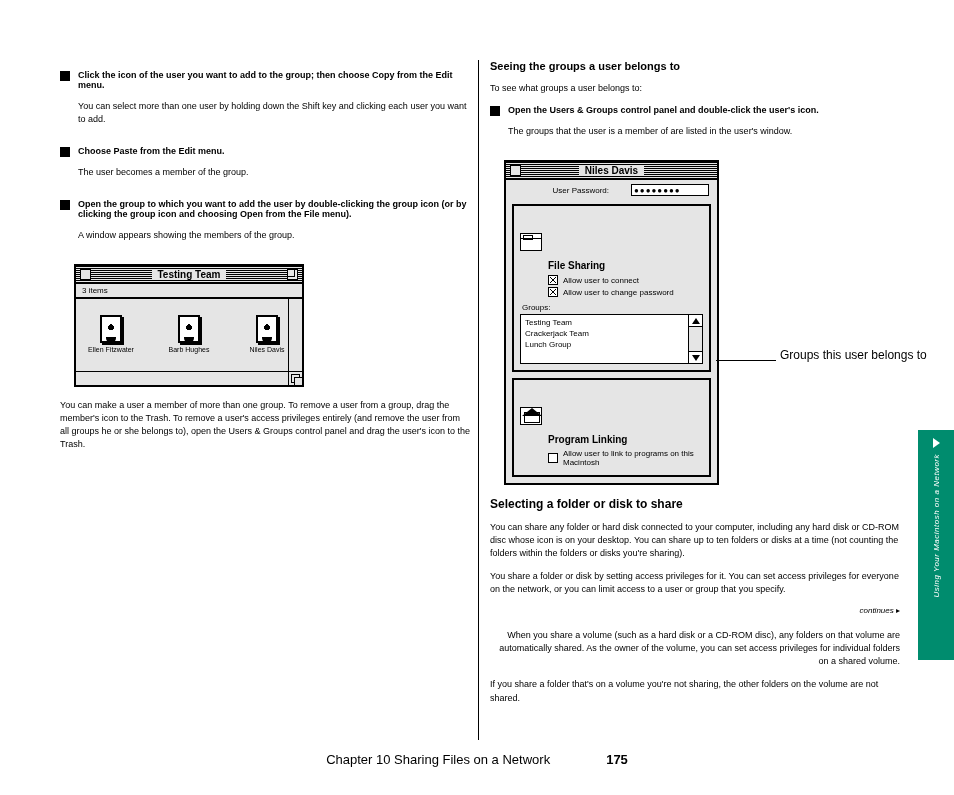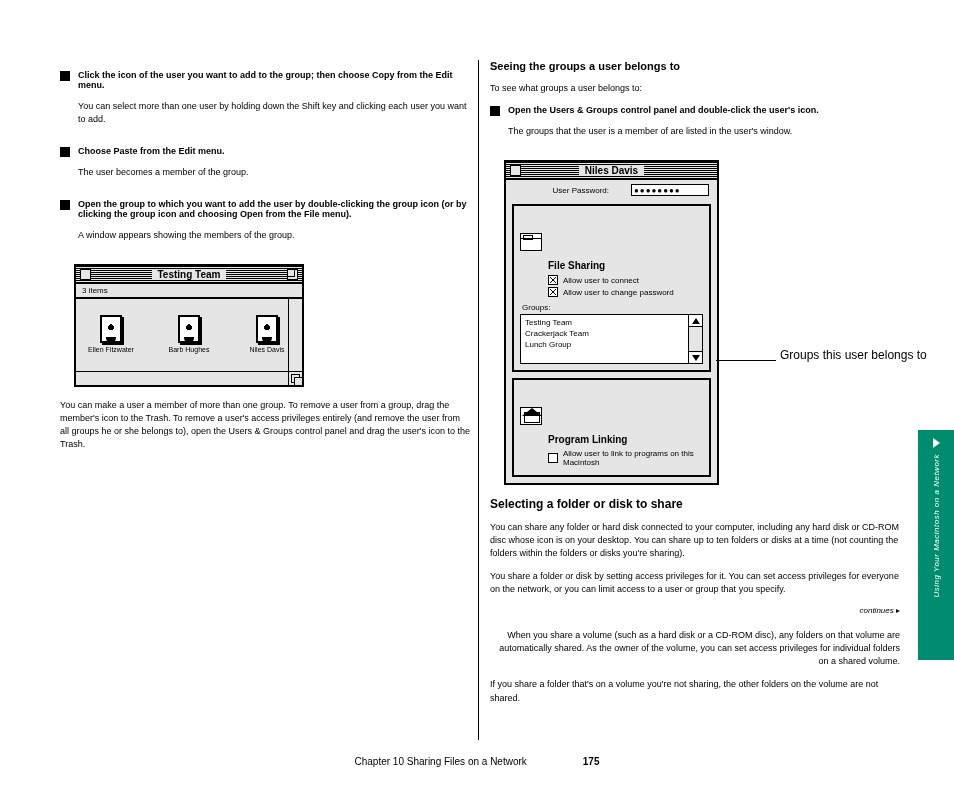--- a/index.html
+++ b/index.html
@@ -225,21 +225,21 @@
     font-style: italic;
   }
 
   .footer {
     position:absolute;
     bottom: 28px;
     width: 100%;
     display:flex;
     justify-content:center;
     gap: 20px;
-    font-size:10px;
+    font-size:13px;
   }
   .footer .title { }
 </style>
 </head>
 <body>
 
 <div class="page">
   <div class="divider"></div>
 
   <div class="col-left">

